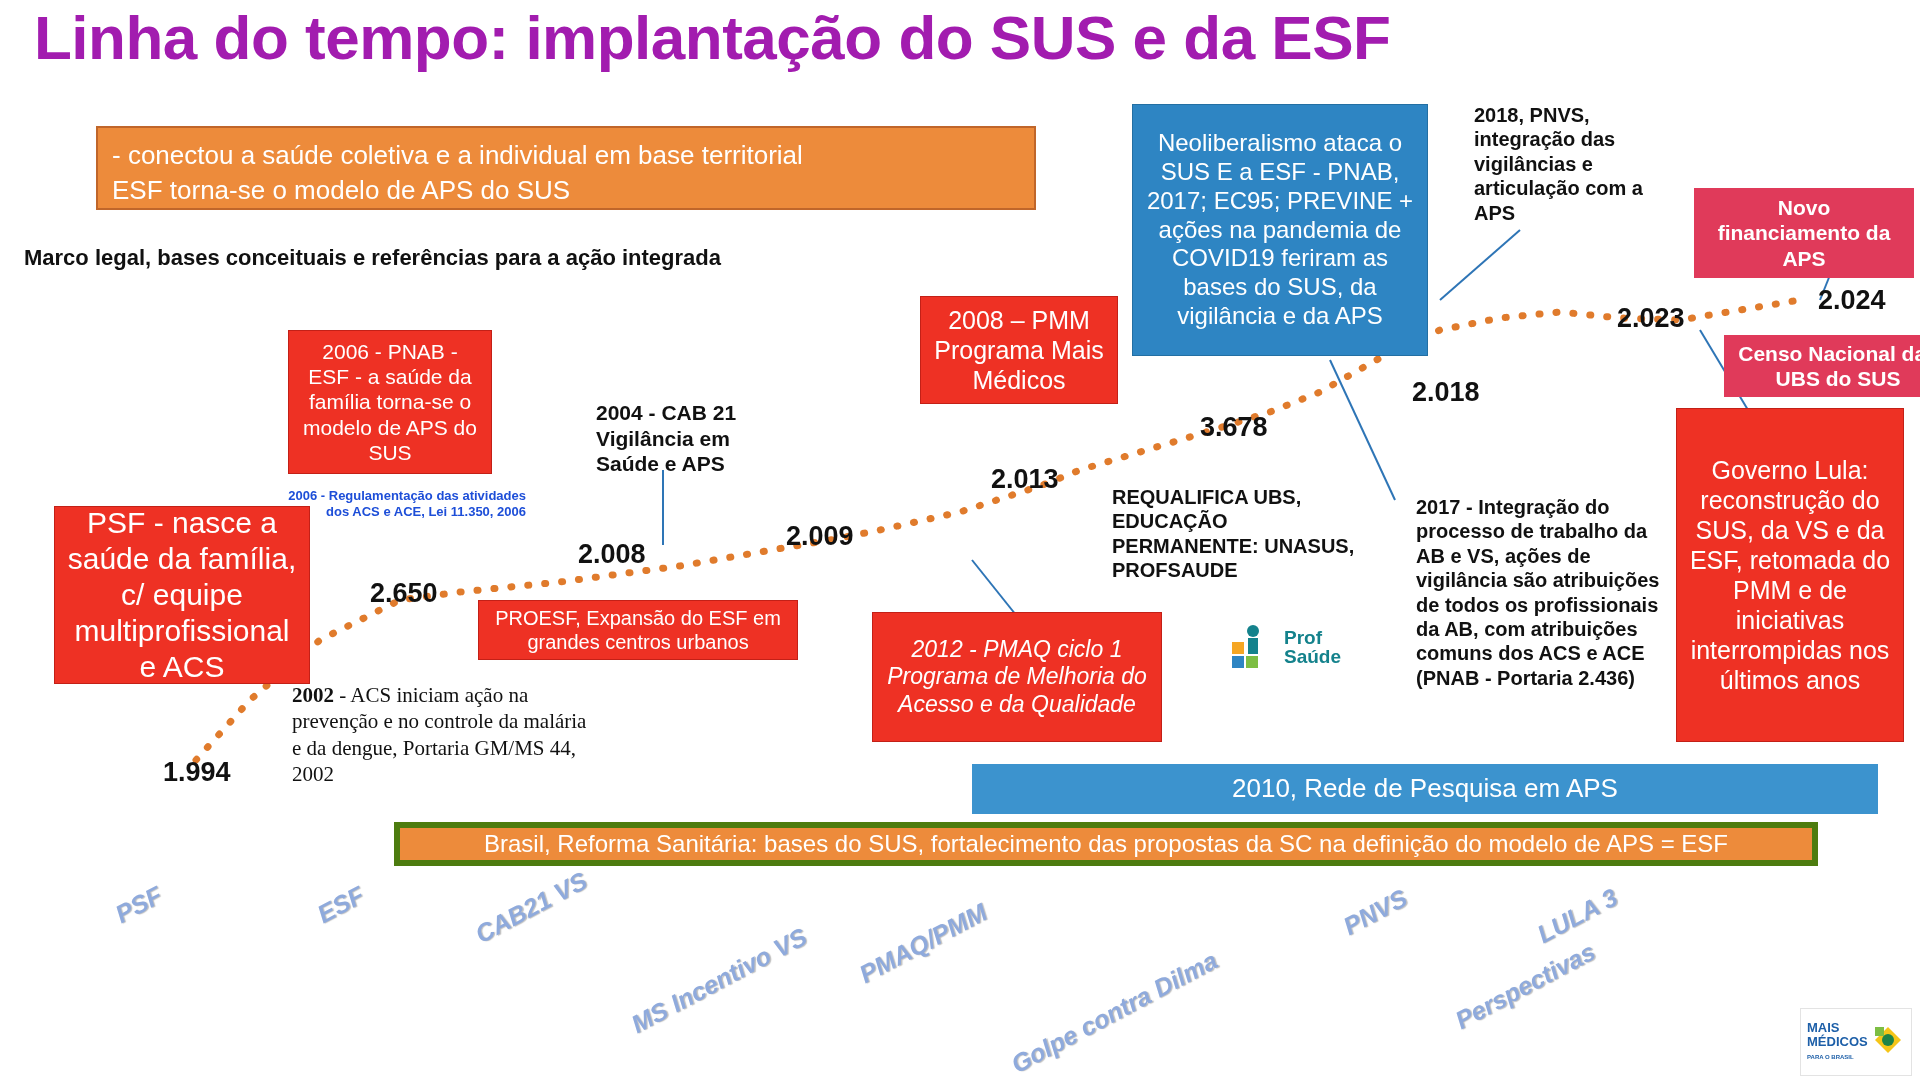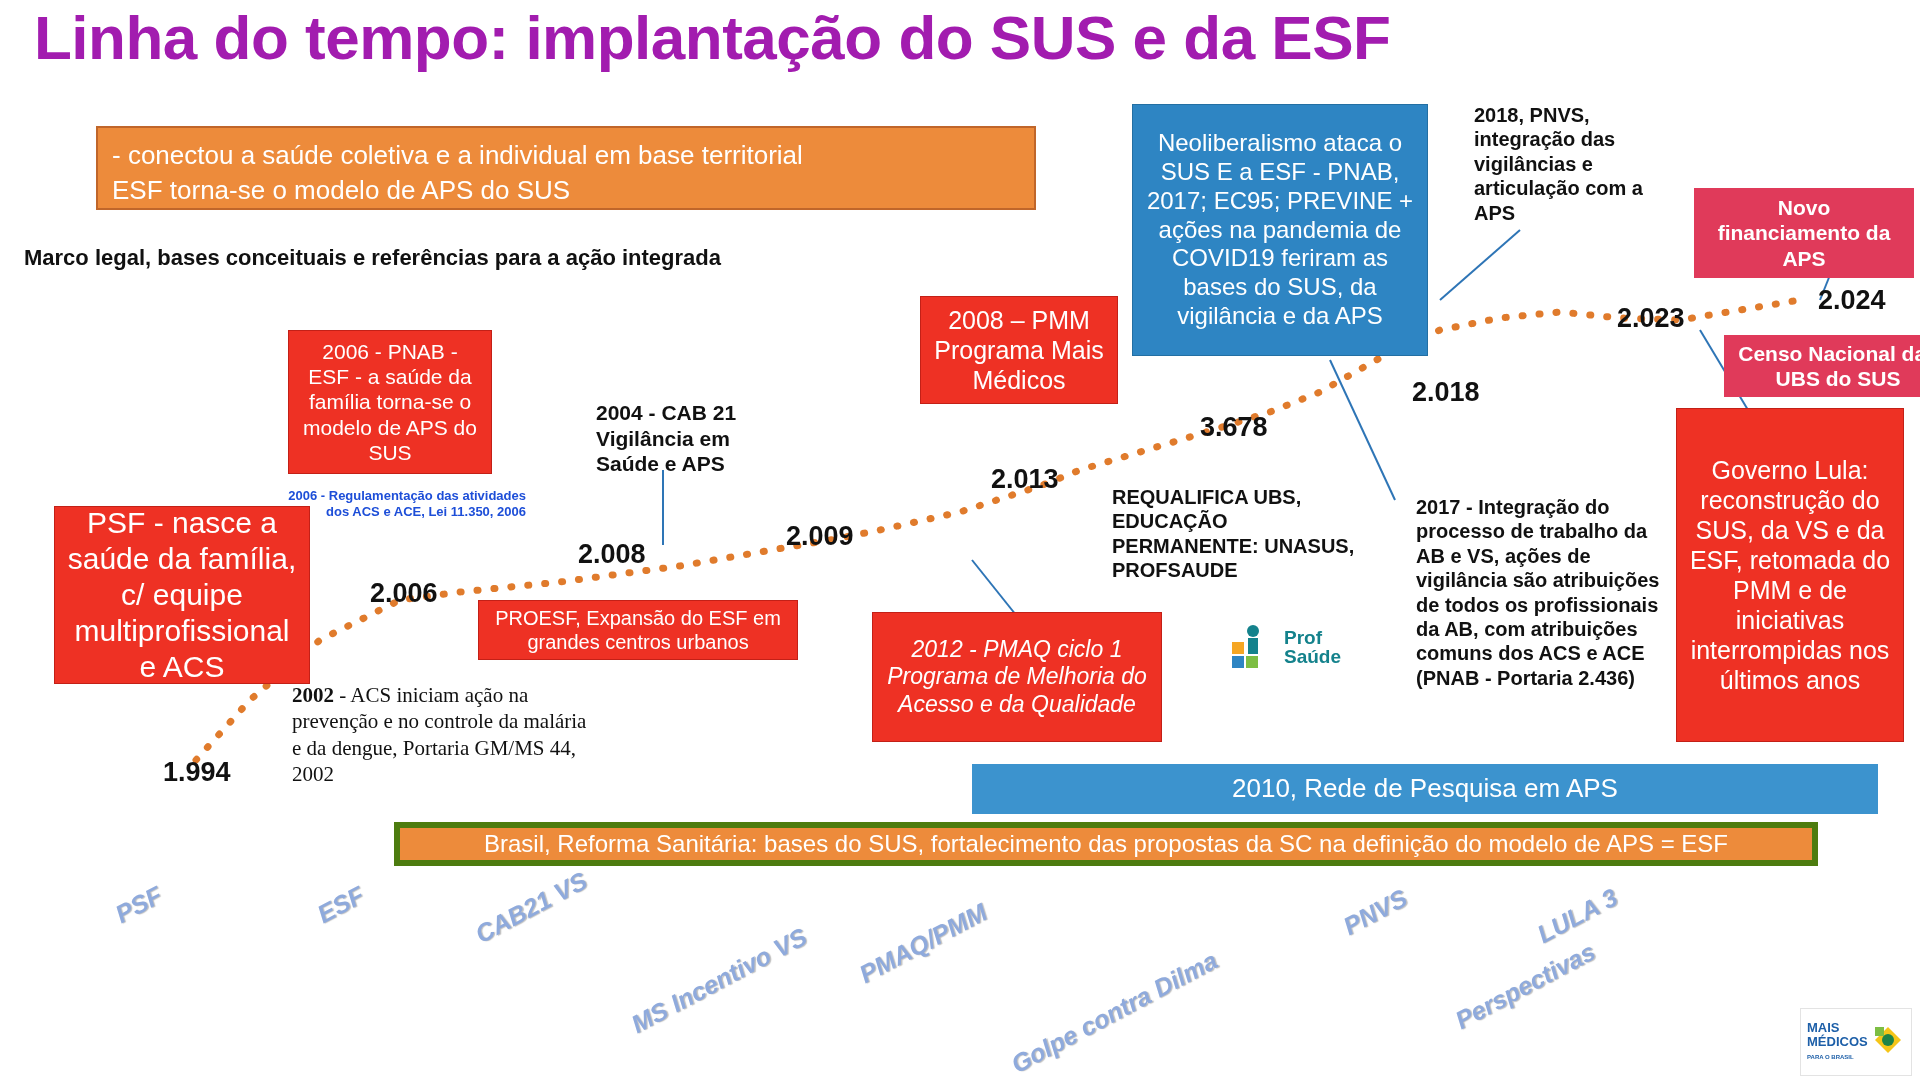--- a/index.html
+++ b/index.html
@@ -185,21 +185,21 @@
   <div class="abs title">Linha do tempo: implantação do SUS e da ESF</div>
 
   <div class="abs box box-orange" style="left:96px; top:126px; width:940px; height:84px;">
     <div>- conectou a saúde coletiva e a individual em base territorial</div>
     <div>ESF torna-se o modelo de APS do SUS</div>
   </div>
 
   <div class="abs subtitle">Marco legal, bases conceituais e referências para a ação integrada</div>
 
   <div class="abs year" style="left:163px; top:757px;">1.994</div>
-  <div class="abs year" style="left:370px; top:578px;">2.006</div>
+  <div class="abs year" style="left:370px; top:578px;">2.650</div>
   <div class="abs year" style="left:578px; top:539px;">2.008</div>
   <div class="abs year" style="left:786px; top:521px;">2.009</div>
   <div class="abs year" style="left:991px; top:464px;">2.013</div>
   <div class="abs year" style="left:1200px; top:412px;">3.678</div>
   <div class="abs year" style="left:1412px; top:377px;">2.018</div>
   <div class="abs year" style="left:1617px; top:303px;">2.023</div>
   <div class="abs year" style="left:1818px; top:285px;">2.024</div>
 
   <div class="abs box box-red" style="left:14px; top:506px; width:256px; height:178px; font-size:30px; display:flex; align-items:center; justify-content:center;margin-left:40px;">PSF - nasce a saúde da família, c/ equipe multiprofissional e ACS</div>
 

